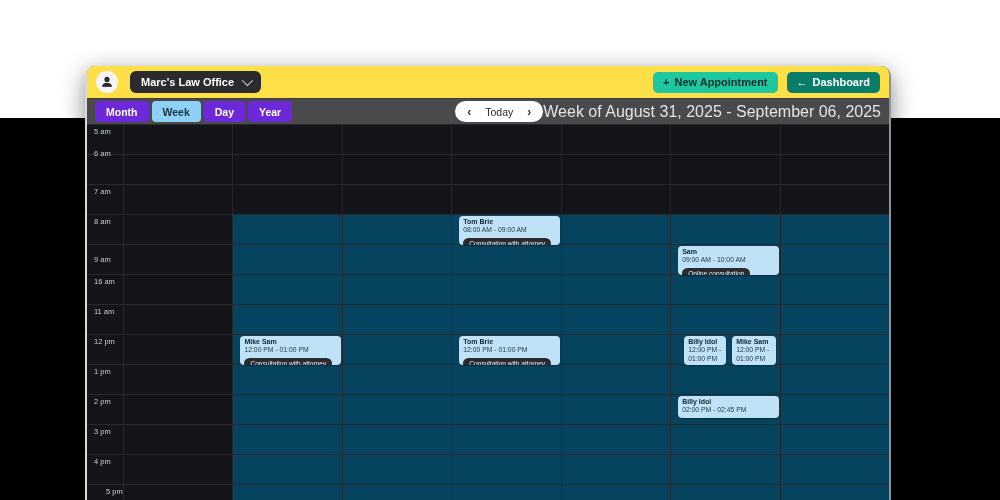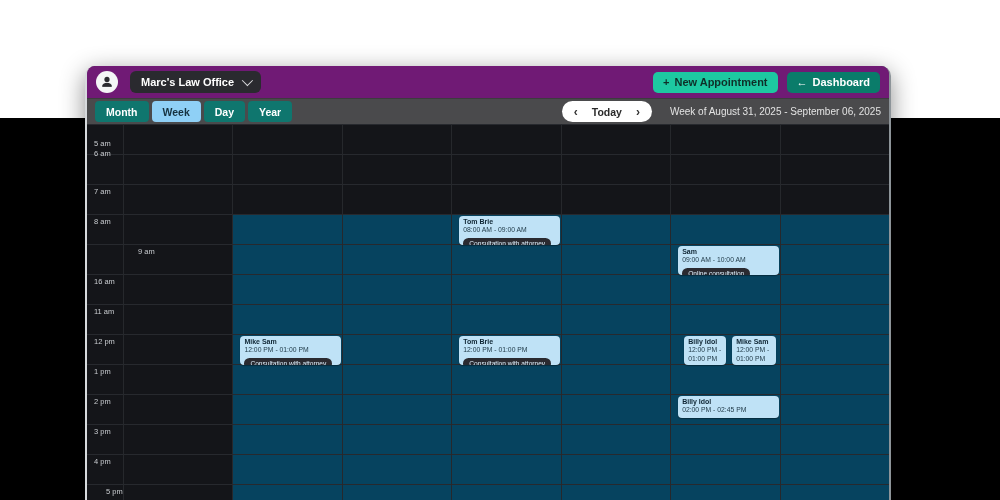--- a/index.html
+++ b/index.html
@@ -8,49 +8,49 @@
     background:#ffffff;font-family:"Liberation Sans",sans-serif;
   }
   .backdrop{position:absolute;left:0;top:118px;width:1000px;height:382px;background:#000;}
   .window{
     position:absolute;left:85px;top:66px;width:806px;height:434px;
     background:#151619;border-radius:10px 10px 0 0;
     border-left:2px solid #d7dadd;border-right:2px solid #8d9499;
     box-sizing:border-box;box-shadow:0 6px 24px rgba(0,0,0,.45);
   }
   
-  .topbar{height:32px;background:#701a75;border-radius:8px 8px 0 0;
+  .topbar{height:32px;background:#fde047;border-radius:8px 8px 0 0;
     display:flex;align-items:center;padding:0 9px;box-sizing:border-box;}
   .avatar{width:22px;height:22px;border-radius:50%;background:#f4f5f6;
     display:flex;align-items:center;justify-content:center;flex:0 0 auto;}
   .ws-btn{margin-left:12px;height:22px;background:#2a2a2f;border:none;border-radius:6px;
     color:#fff;font-size:11px;font-weight:700;padding:0 11px;display:flex;align-items:center;gap:8px;
     font-family:inherit;cursor:pointer;}
   .chev-down{width:7px;height:7px;border-right:1.6px solid #d9d9dc;border-bottom:1.6px solid #d9d9dc;
     transform:rotate(45deg) translateY(-2px);display:inline-block;}
   .tb-spacer{flex:1;}
   .btn-green{height:21px;background:#1dc8a1;border:none;border-radius:5px;color:#0f2e28;
     font-size:11px;font-weight:700;padding:0 10px;display:flex;align-items:center;gap:5px;
     font-family:inherit;cursor:pointer;}
   .btn-teal{margin-left:9px;height:21px;background:#0a7c6a;border:none;border-radius:5px;color:#fff;
     font-size:11px;font-weight:700;padding:0 10px;display:flex;align-items:center;gap:5px;
     font-family:inherit;cursor:pointer;}
   
   .toolbar{height:26px;background:#4a4a4c;border-top:1px solid #3c3c3e;
     display:flex;align-items:center;padding:0 8px;box-sizing:border-box;}
   .tabs{display:flex;gap:3px;}
-  .tab{height:21px;padding:0 11px;background:#0f766e;color:#fff;border:none;border-radius:4px;
+  .tab{height:21px;padding:0 11px;background:#6d28d9;color:#fff;border:none;border-radius:4px;
     font-size:10.5px;font-weight:700;display:flex;align-items:center;font-family:inherit;cursor:pointer;}
   .tab.active{background:#8fd0f6;color:#16323f;}
   .tb-right{margin-left:auto;display:flex;align-items:center;}
   .today-pill{height:21px;background:#fff;border:none;border-radius:12px;padding:0 12px;
     display:flex;align-items:center;gap:14px;font-family:inherit;cursor:pointer;}
   .today-pill .nav{font-size:12px;color:#333;font-weight:700;line-height:1;}
-  .today-pill .lbl{font-size:10.5px;font-weight:700;color:#2a2a2a;}
-  .range{margin-left:18px;color:#e3e3e3;font-size:10px;white-space:nowrap;}
+  .today-pill .lbl{font-size:10.5px;font-weight:400;color:#2a2a2a;}
+  .range{color:#e3e3e3;font-size:16px;white-space:nowrap;}
   
   .grid{position:relative;height:376px;overflow:hidden;background:#141519;}
   .biz{position:absolute;background:#06435f;}
   .hline{position:absolute;left:0;right:0;height:1px;background:#27292e;}
   .vline{position:absolute;top:0;bottom:0;width:1px;background:#26282c;}
   .hourlbl{position:absolute;left:7px;font-size:7.5px;color:#c9ccd0;white-space:nowrap;}
   .event{position:absolute;background:#bfe2f6;border-radius:4px;padding:2px 4px 0;
     box-sizing:border-box;overflow:hidden;box-shadow:0 1px 1px rgba(0,0,0,.35);cursor:pointer;}
   .ev-name{font-size:7px;font-weight:700;color:#0f2634;line-height:1.2;white-space:nowrap;overflow:hidden;}
   .ev-time{font-size:6.8px;color:#223c4a;line-height:1.25;}
@@ -100,29 +100,29 @@
         <span class="lbl">Today</span>
         <span class="nav">›</span>
       </button>
       <span class="range">Week of August 31, 2025 - September 06, 2025</span>
     </div>
   </div>
 
   <div class="grid" id="grid">
       <div class="biz" style="left: 145.429px; top: 90px; width: 656.571px; bottom: 0px;"></div>
       <div class="hline" style="top: 0px;"></div>
-      <div class="hourlbl" style="top: 15px;">5 am</div>
+      <div class="hourlbl" style="top: 3px;">5 am</div>
       <div class="hline" style="top: 30px;"></div>
       <div class="hourlbl" style="top: 25px;">6 am</div>
       <div class="hline" style="top: 60px;"></div>
       <div class="hourlbl" style="top: 63px;">7 am</div>
       <div class="hline" style="top: 90px;"></div>
       <div class="hourlbl" style="top: 93px; text-align: center;">8 am</div>
       <div class="hline" style="top: 120px;"></div>
-      <div class="hourlbl" style="top: 123px; margin-left: 44px;">9 am</div>
+      <div class="hourlbl" style="top: 131px;">9 am</div>
       <div class="hline" style="top: 150px;"></div>
       <div class="hourlbl" style="top: 153px;">16 am</div>
       <div class="hline" style="top: 180px;"></div>
       <div class="hourlbl" style="top: 183px;">11 am</div>
       <div class="hline" style="top: 210px;"></div>
       <div class="hourlbl" style="top: 213px;">12 pm</div>
       <div class="hline" style="top: 240px;"></div>
       <div class="hourlbl" style="top: 243px;">1 pm</div>
       <div class="hline" style="top: 270px;"></div>
       <div class="hourlbl" style="top: 273px;">2 pm</div>

